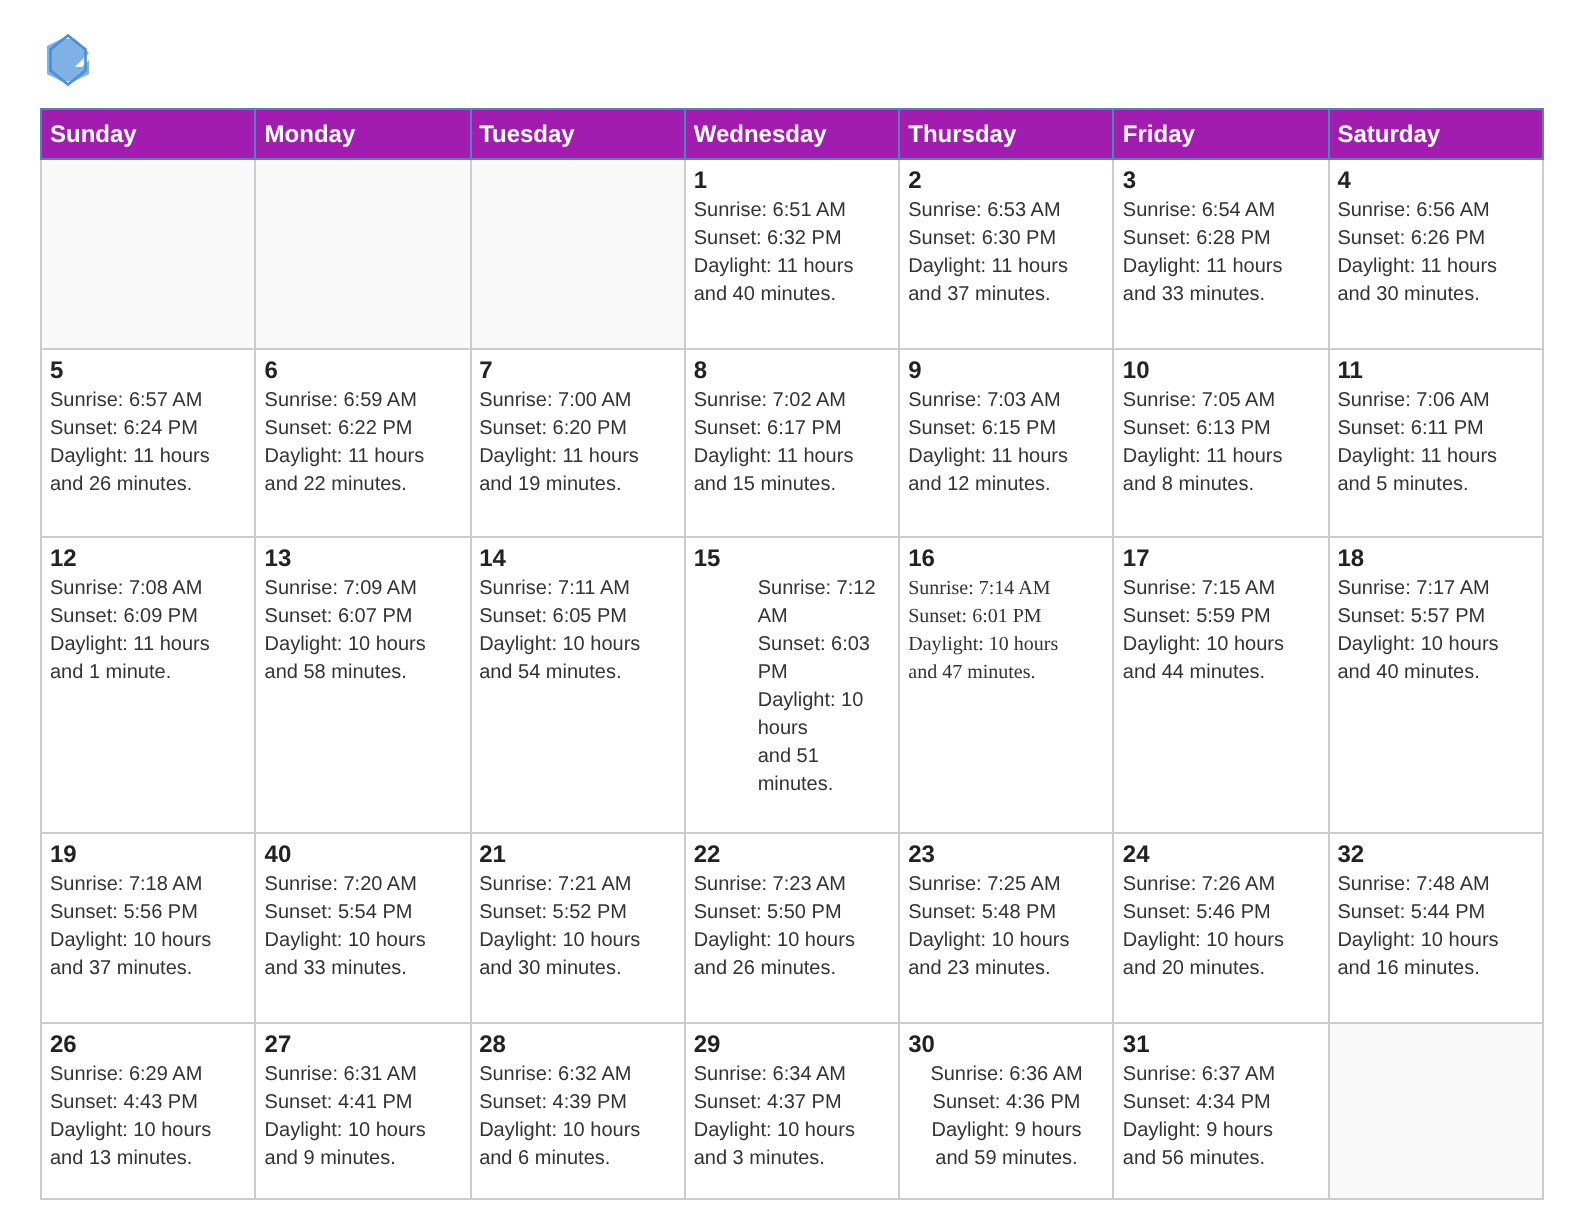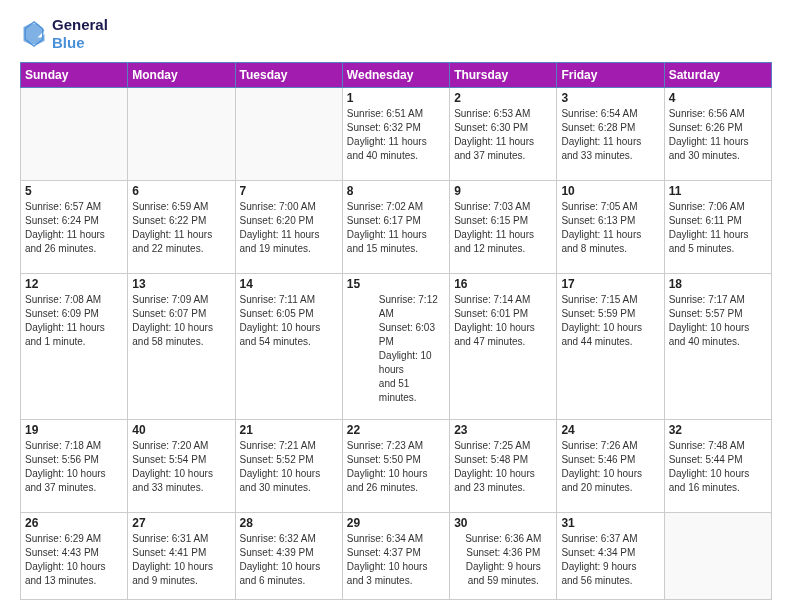--- a/index.html
+++ b/index.html
@@ -102,24 +102,20 @@
 <body>
 
 <div class="page">
   <div class="header">
     <div class="logo">
       <svg class="logo-icon" viewBox="0 0 32 32">
         <rect x="0" y="0" width="32" height="32" fill="none"></rect>
         <polygon points="20,4 28,12 20,20 24,20 28,16 28,24 20,28 12,28 4,24 4,8 12,4" fill="#4a90d9" opacity="0.7"></polygon>
         <polygon points="16,2 26,10 26,22 16,30 6,22 6,10" fill="none" stroke="#4a90d9" stroke-width="1.5"></polygon>
       </svg>
-      <div class="logo-text">
-        <div>General</div>
-        <div><span>Blue</span></div>
-      </div>
     </div>
     <div class="title-block">
       <div class="month-title"></div>
       <div class="location"></div>
     </div>
   </div>
 
   <table class="calendar">
     <thead>
       <tr>
@@ -241,21 +237,21 @@
           </td>
           <td>
             <span class="day-num">15</span>
             <div class="day-info" style="white-space: pre-line; margin-left: 32px;">Sunrise: 7:12 AM
 Sunset: 6:03 PM
 Daylight: 10 hours
 and 51 minutes.</div>
           </td>
           <td>
             <span class="day-num">16</span>
-            <div class="day-info" style="white-space: pre-line;">Sunrise: 7:14 AM
+            <div class="day-info" style="white-space: pre-line; font-family: Liberation Serif, serif;">Sunrise: 7:14 AM
 Sunset: 6:01 PM
 Daylight: 10 hours
 and 47 minutes.</div>
           </td>
           <td>
             <span class="day-num">17</span>
             <div class="day-info" style="white-space: pre-line;">Sunrise: 7:15 AM
 Sunset: 5:59 PM
 Daylight: 10 hours
 and 44 minutes.</div>

